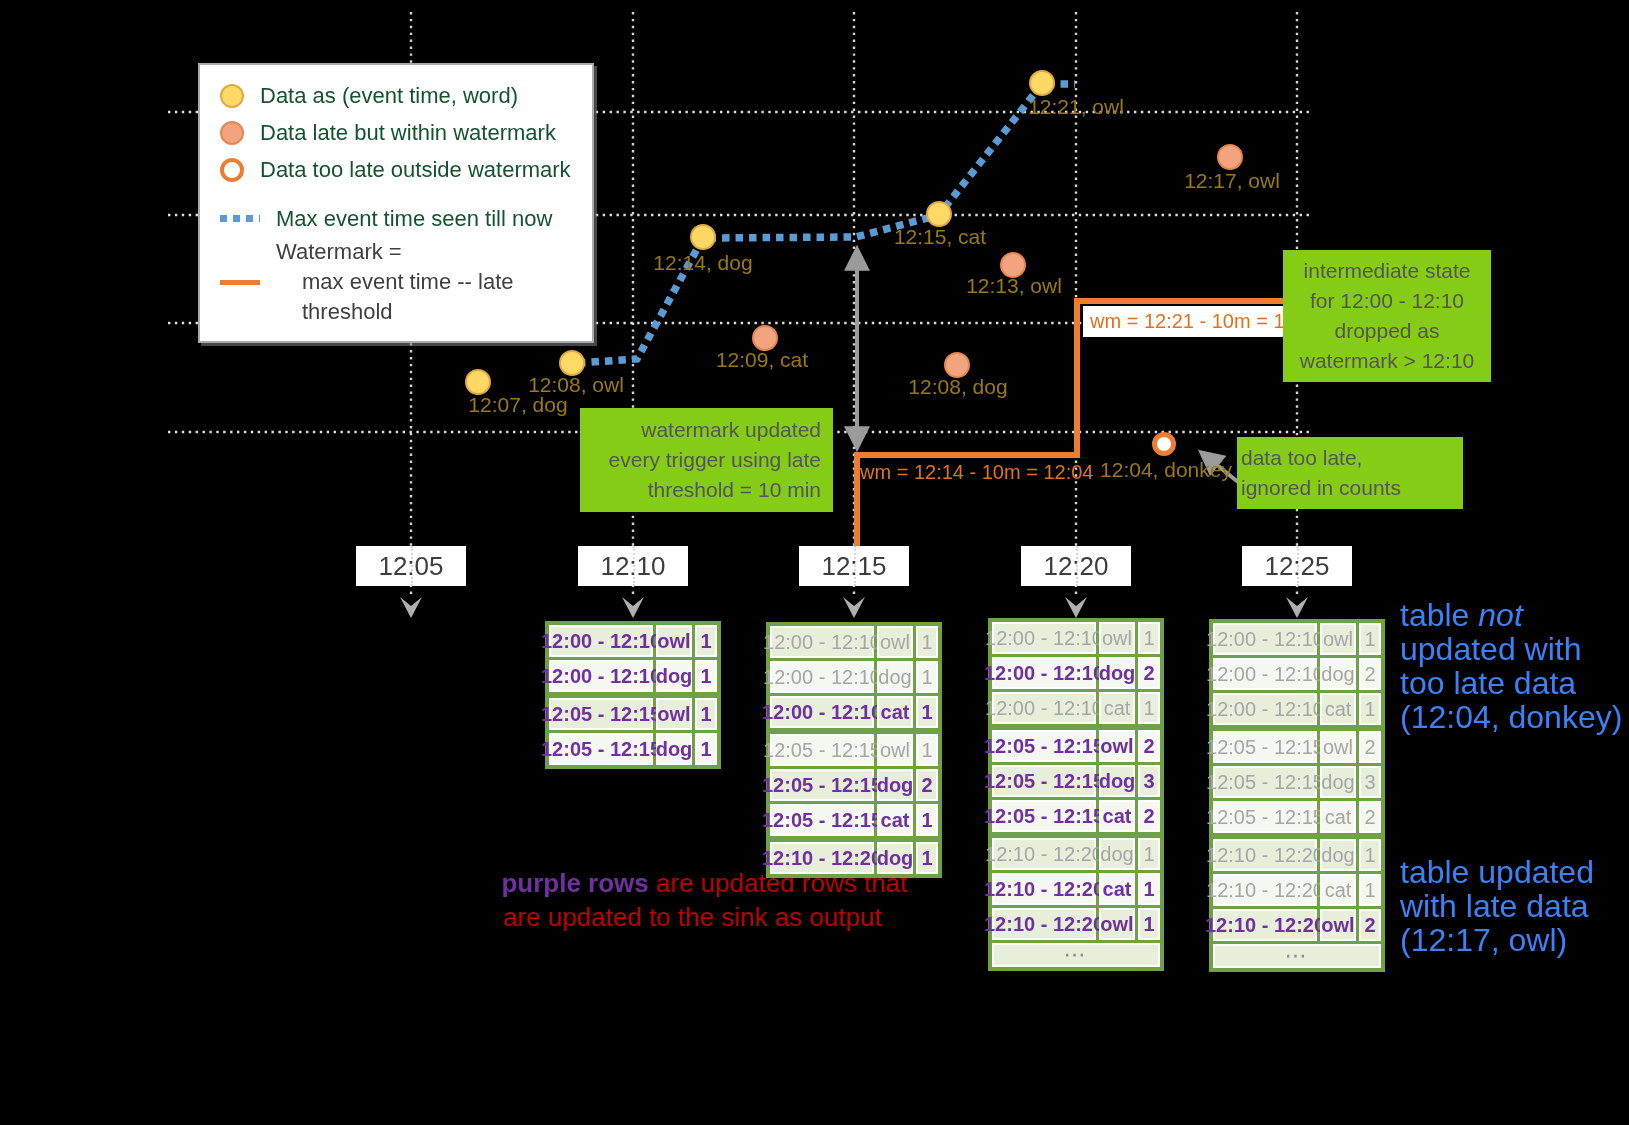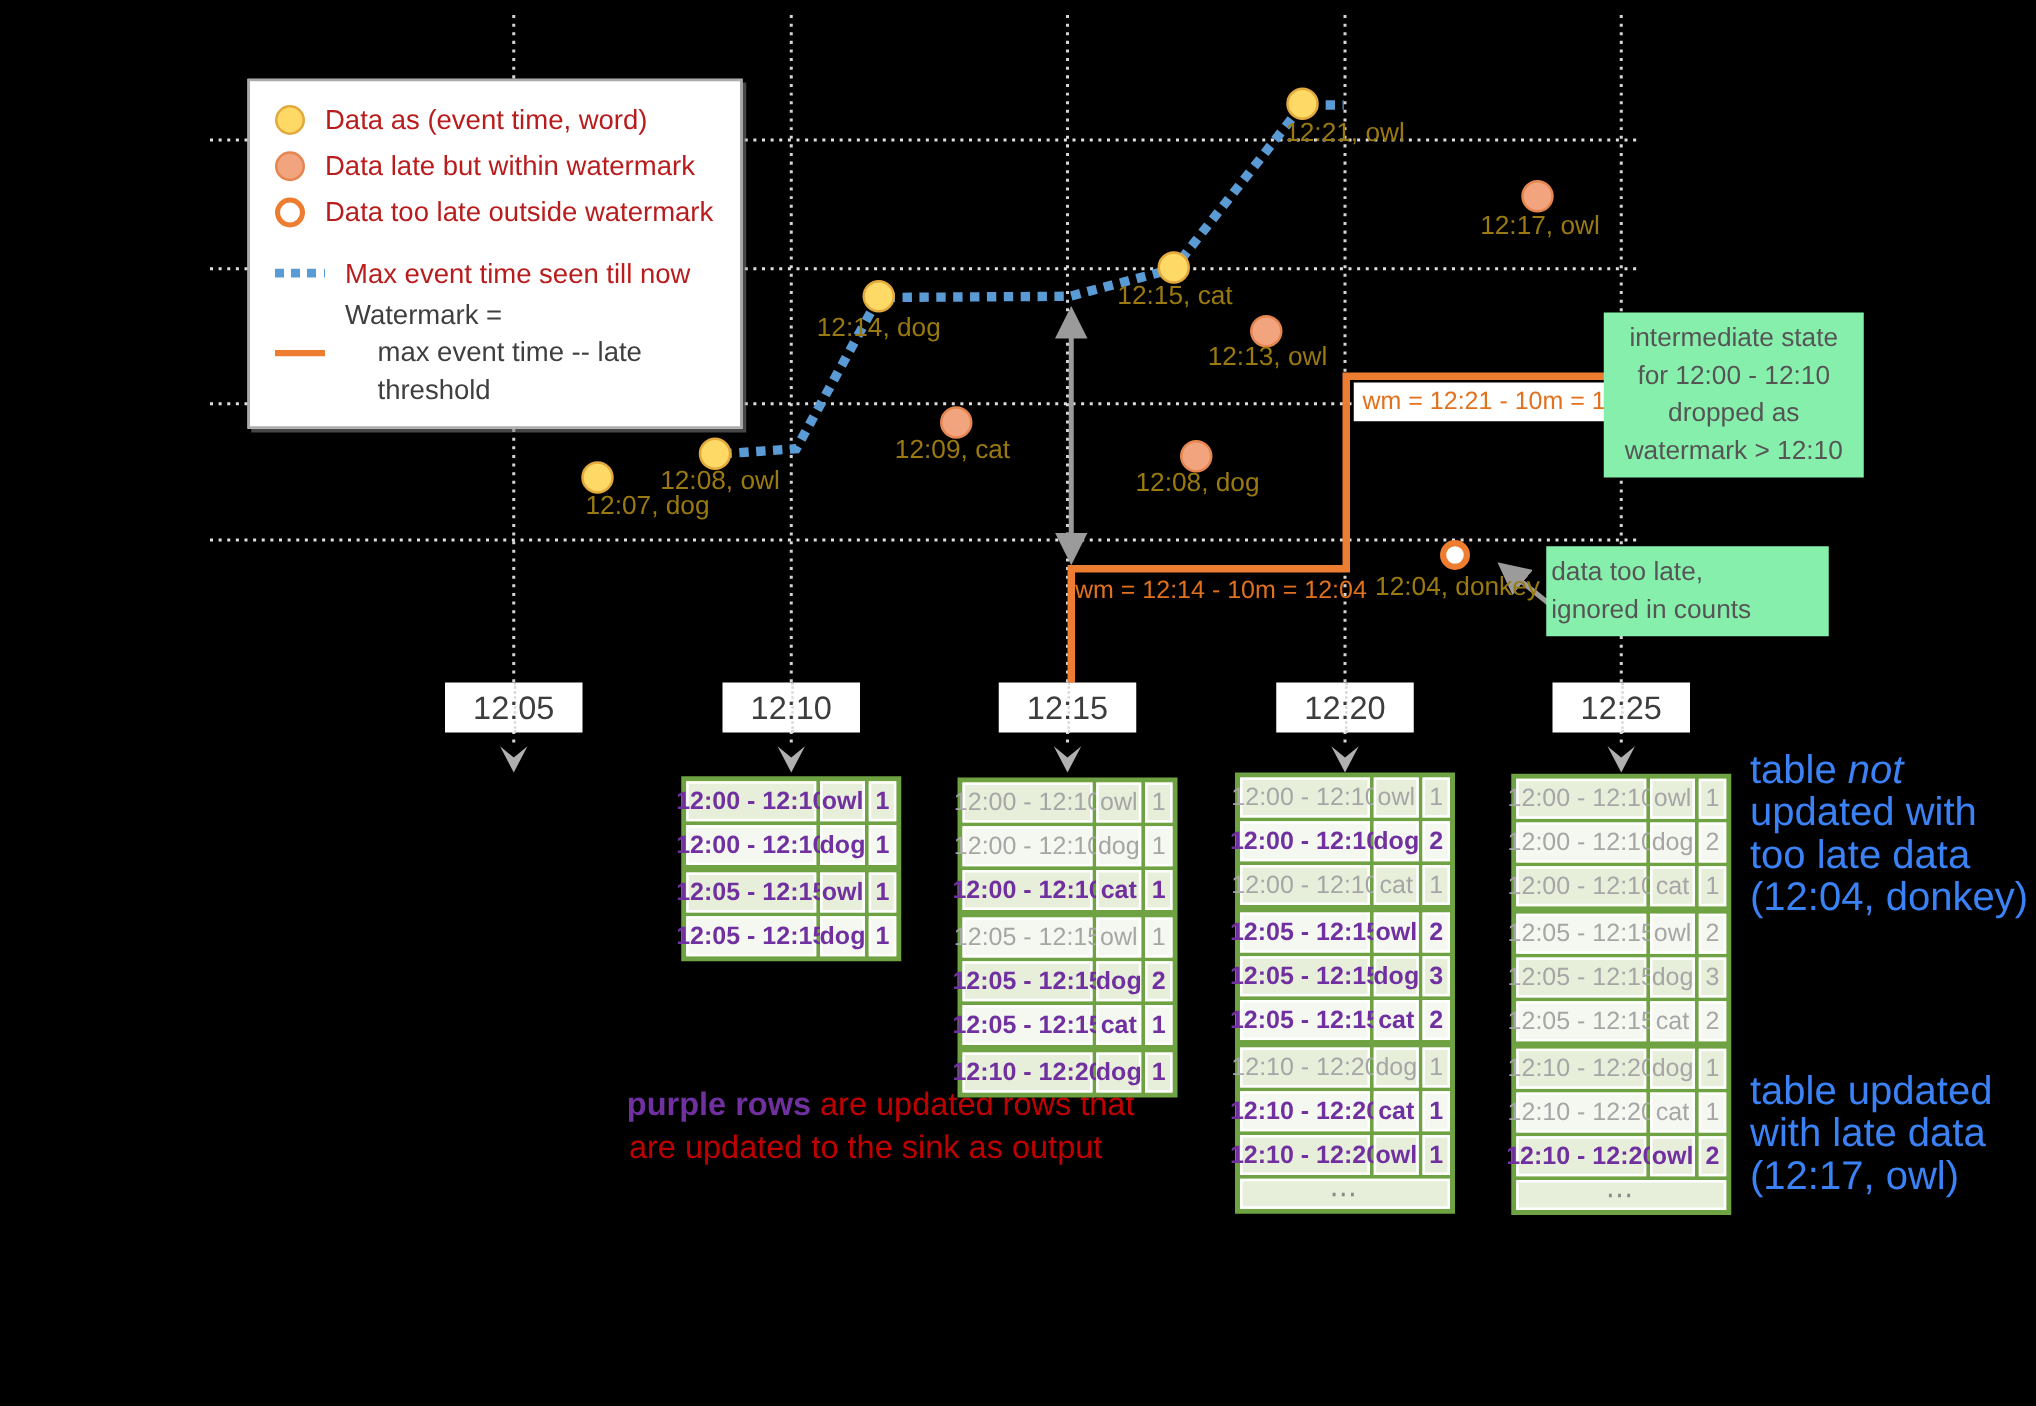--- a/index.html
+++ b/index.html
@@ -6,21 +6,21 @@
   .canvas{position:relative;width:1629px;height:1125px;background:#000;overflow:hidden;
           font-family:"Liberation Sans",sans-serif;}
   .abs{position:absolute;}
   svg.layer{position:absolute;left:0;top:0;}
 
   
   .legend{left:198px;top:63px;width:396px;box-sizing:border-box;background:#fff;
           border:2px solid #ababab;box-shadow:3px 3px 0 rgba(130,130,130,.55);
           padding:12px 10px 14px 20px;}
   .legend-item{display:flex;align-items:center;gap:16px;min-height:37px;
-               color:#b91c1c;font-size:22px;}
+               color:#14532d;font-size:22px;}
   .legend-gap{height:12px;}
   .sw{flex:0 0 auto;}
   .sw-dot{width:24px;height:24px;border-radius:50%;box-sizing:border-box;}
   .sw-yellow{background:#FFD966;border:2px solid #E3A93C;}
   .sw-salmon{background:#F2A47F;border:2px solid #E5854F;}
   .sw-open{background:#fff;border:4px solid #ED7D31;}
   .sw-bluedash{width:40px;height:7px;
       background:repeating-linear-gradient(90deg,#5B9BD5 0 7px,transparent 7px 13px);}
   .sw-orange{width:40px;height:5px;background:#ED7D31;}
   .legend-two{display:flex;align-items:center;gap:16px;color:#3f3f3f;font-size:22px;}
@@ -40,21 +40,21 @@
   .dot.ontime{background:#FFD966;border:2px solid #E3A93C;}
   .dot.late{background:#F2A47F;border:2px solid #E5854F;}
   .dot.toolate{width:24px;height:24px;background:#fff;border:5px solid #ED7D31;}
   .dot-label{transform:translate(-50%,-50%);color:#9A7A10;font-size:21px;white-space:nowrap;}
 
   
   .wm-label{color:#E2711D;font-size:20px;font-weight:500;white-space:nowrap;}
   .wm-label.boxed{background:#fff;padding:4px 7px;}
 
   
-  .note-box{background:#86efac;color:#555;font-size:21px;line-height:30px;box-sizing:border-box;}
+  .note-box{background:#84cc16;color:#555;font-size:21px;line-height:30px;box-sizing:border-box;}
   .note-trigger{left:580px;top:408px;width:253px;padding:7px 12px 7px 6px;text-align:right;}
   .note-intermediate{left:1283px;top:250px;width:208px;padding:6px 4px;text-align:center;}
   .note-toolate{left:1237px;top:437px;width:226px;padding:6px 4px;text-align:left;}
 
   
   .red-note{color:#3b82f6;font-size:32px;line-height:34px;white-space:nowrap;}
   .red-note .it{font-style:italic;}
   .purple-note{left:455px;top:866px;width:475px;text-align:center;
                color:#C00000;font-size:26px;line-height:34px;}
   .purple-note .hl{color:#7030A0;font-weight:bold;margin-left:24px;}
@@ -184,20 +184,25 @@
       <div class="abs dot-label" style="left: 958px; top: 387px;">12:08, dog</div>
       <div class="abs dot late" style="left: 1230px; top: 157px;"></div>
       <div class="abs dot-label" style="left: 1232px; top: 181px;">12:17, owl</div>
       <div class="abs dot toolate" style="left: 1164px; top: 444px;"></div>
       <div class="abs dot-label" style="left: 1166px; top: 470px;">12:04, donkey</div>
     </div>
 
   <div class="abs wm-label" style="left:860px;top:461px">wm = 12:14 - 10m = 12:04</div>
   <div class="abs wm-label boxed" style="left:1083px;top:306px">wm = 12:21 - 10m = 12:11</div>
 
+  <div class="abs note-box note-trigger">
+    <div>watermark updated</div>
+    <div>every trigger using late</div>
+    <div>threshold = 10 min</div>
+  </div>
   <div class="abs note-box note-intermediate">
     <div>intermediate state</div>
     <div>for 12:00 - 12:10</div>
     <div>dropped as</div>
     <div>watermark &gt; 12:10</div>
   </div>
   <div class="abs note-box note-toolate">
     <div>data too late,</div>
     <div>ignored in counts</div>
   </div>

